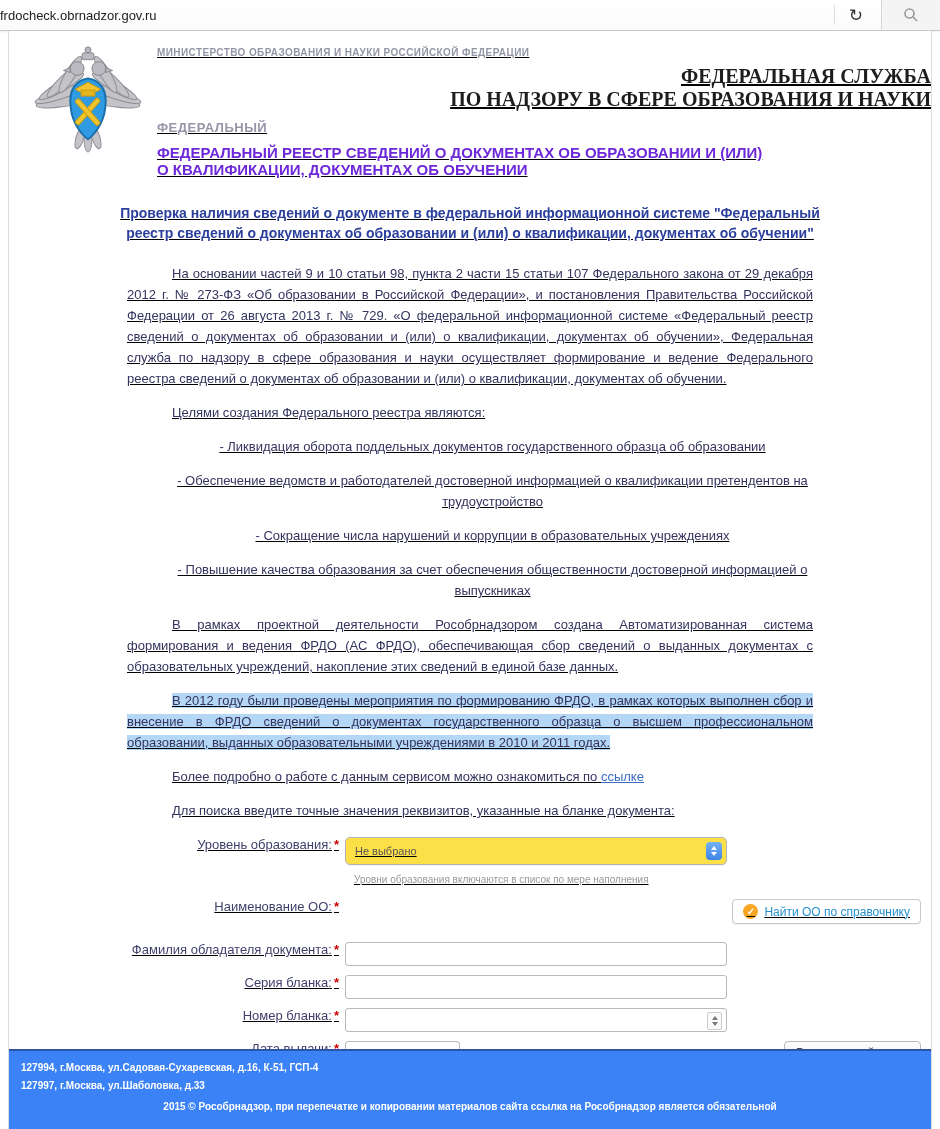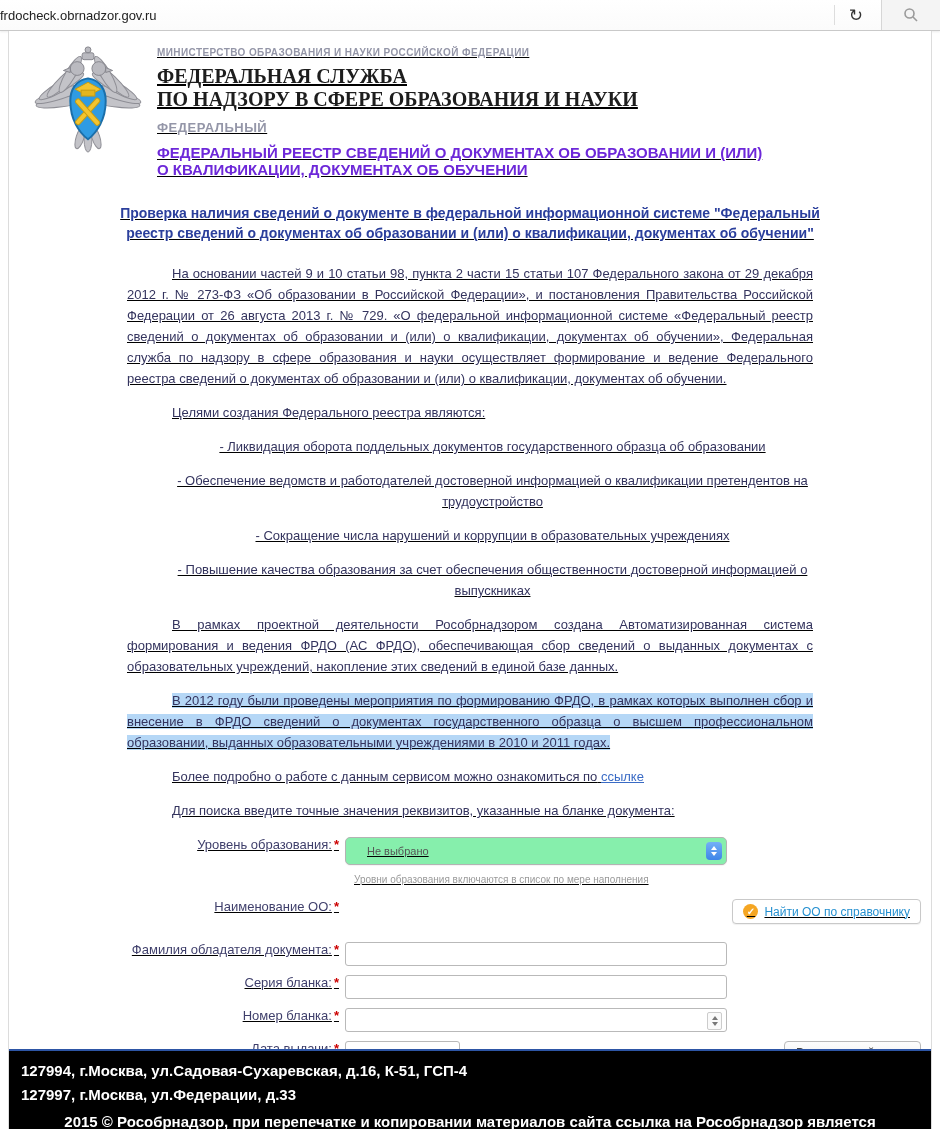--- a/index.html
+++ b/index.html
@@ -13,42 +13,42 @@
   .search-box{width:58px;height:30px;border-left:1px solid #d6d6d6;background:#f4f4f4;
     display:flex;align-items:center;justify-content:center;}
   
   .page{margin:0 8px;height:1099px;background:#fff;border-left:1px solid #dcdcdc;border-right:1px solid #dcdcdc;
     box-sizing:border-box;position:relative;text-decoration:underline;}
   
   .site-header{position:relative;padding:12px 0 0 148px;min-height:140px;}
   .emblem{position:absolute;left:20px;top:10px;}
   .ministry{font-size:10px;font-weight:bold;color:#9496a8;letter-spacing:.4px;margin-top:4px;}
   .service{font-family:"Liberation Serif",serif;font-weight:bold;font-size:20px;color:#1d1d1d;
-    line-height:23px;margin-top:7px;}
+    line-height:23px;margin-top:7px;text-align:right;}
   .shortname{font-size:13px;font-weight:bold;color:#9496a8;letter-spacing:.5px;margin-top:9px;}
   .registry{font-size:15px;font-weight:bold;color:#6d28d9;line-height:17px;margin-top:9px;}
   
   .page-title{margin:20px auto 0;width:700px;text-align:center;color:#2b3f9c;font-weight:bold;
     font-size:14px;line-height:20px;}
   
   .textblock{margin:20px 118px 0;color:#34345e;font-size:13px;line-height:21px;}
   .textblock p{margin:0 0 13px;text-align:justify;text-indent:45px;}
   .goal-line{margin:0 0 13px 45px;text-align:center;}
   .hl{background:#b5d7f6;}
   .link{color:#3a6bc5;text-decoration:underline;cursor:pointer;}
   
   .form{margin-top:16px;}
   .form-row{display:flex;align-items:flex-start;margin:0 10px 9px 0;}
   .form-label{width:330px;text-align:right;padding-right:6px;font-size:13px;color:#3f3f6b;flex:none;}
   .req{color:#cc0000;font-weight:bold;margin-left:2px;}
   .field{width:382px;position:relative;}
   .tinput{width:100%;height:24px;border:1px solid #b9b9b9;border-radius:3px;box-sizing:border-box;
     font-size:12px;padding:0 8px;color:#333;outline:none;background:#fff;}
-  .select{height:26px;border:1px solid #b3b3b3;border-radius:5px;background:#86efac;display:flex;
-    align-items:center;padding-left:21px;font-size:11px;color:#555;position:relative;
+  .select{height:26px;border:1px solid #b3b3b3;border-radius:5px;background:#fde047;display:flex;
+    align-items:center;padding-left:9px;font-size:11px;color:#555;position:relative;
     box-shadow:0 1px 1px rgba(0,0,0,.05);}
   .stepper{position:absolute;right:4px;top:4px;width:16px;height:18px;border-radius:4px;
     background:linear-gradient(#74b0f6,#3e85e8);display:flex;flex-direction:column;
     align-items:center;justify-content:center;gap:2px;}
   .tri-up{width:0;height:0;border-left:3.5px solid transparent;border-right:3.5px solid transparent;
     border-bottom:4px solid #fff;}
   .tri-down{width:0;height:0;border-left:3.5px solid transparent;border-right:3.5px solid transparent;
     border-top:4px solid #fff;}
   .helper{font-size:10px;color:#9a9a9a;margin:2px 0 14px 345px;}
   .spinner{position:absolute;right:5px;top:4px;width:13px;height:16px;border:1px solid #ccc;
@@ -79,22 +79,22 @@
     border-right:4px solid #555;}
   .arr-right{width:0;height:0;border-top:3px solid transparent;border-bottom:3px solid transparent;
     border-left:4px solid #555;}
   .lock{width:14px;height:17px;position:relative;margin-left:14px;}
   .lock-shackle{position:absolute;top:0;left:3px;width:8px;height:9px;border:2px solid #c9930f;
     border-bottom:none;border-radius:5px 5px 0 0;box-sizing:border-box;}
   .lock-body{position:absolute;bottom:0;width:14px;height:10px;background:linear-gradient(#ffd34d,#e9a90c);
     border:1px solid #c9930f;border-radius:2px;box-sizing:border-box;}
   .slider-hint{font-size:11px;color:#cc2a2a;text-align:center;margin-top:6px;padding-left:100px;}
   
-  .footer{position:absolute;left:0;right:0;bottom:0;height:81px;background:#000000;
-    border-top:2px solid #2d55a5;box-sizing:border-box;color:#fff;font-size:15px;font-weight:bold;
+  .footer{position:absolute;left:0;right:0;bottom:0;height:81px;background:#3b82f6;
+    border-top:2px solid #2d55a5;box-sizing:border-box;color:#fff;font-size:10px;font-weight:bold;
     padding:11px 12px 0;}
   .footer .addr{margin-bottom:7px;}
   .footer .copy{text-align:center;margin-top:10px;}
 </style>
 </head>
 <body>
 
 <div class="browser-bar">
   <div class="url-text">frdocheck.obrnadzor.gov.ru</div>
   <div class="chrome-sep"></div>
@@ -235,17 +235,17 @@
         <span class="lock-shackle"></span>
           <span class="lock-body"></span>
       </div>
     </div>
     <div class="slider-hint">Для разблокировки возможности проверки переместите ползунок вправо</div>
 
   </div>
 
   <div class="footer">
     <div class="addr">127994, г.Москва, ул.Садовая-Сухаревская, д.16, К-51, ГСП-4</div>
-    <div class="addr">127997, г.Москва, ул.Федерации, д.33</div>
+    <div class="addr">127997, г.Москва, ул.Шаболовка, д.33</div>
     <div class="copy">2015 © Рособрнадзор, при перепечатке и копировании материалов сайта ссылка на Рособрнадзор является обязательной</div>
   </div>
 
 </div>
 
 </body></html>

